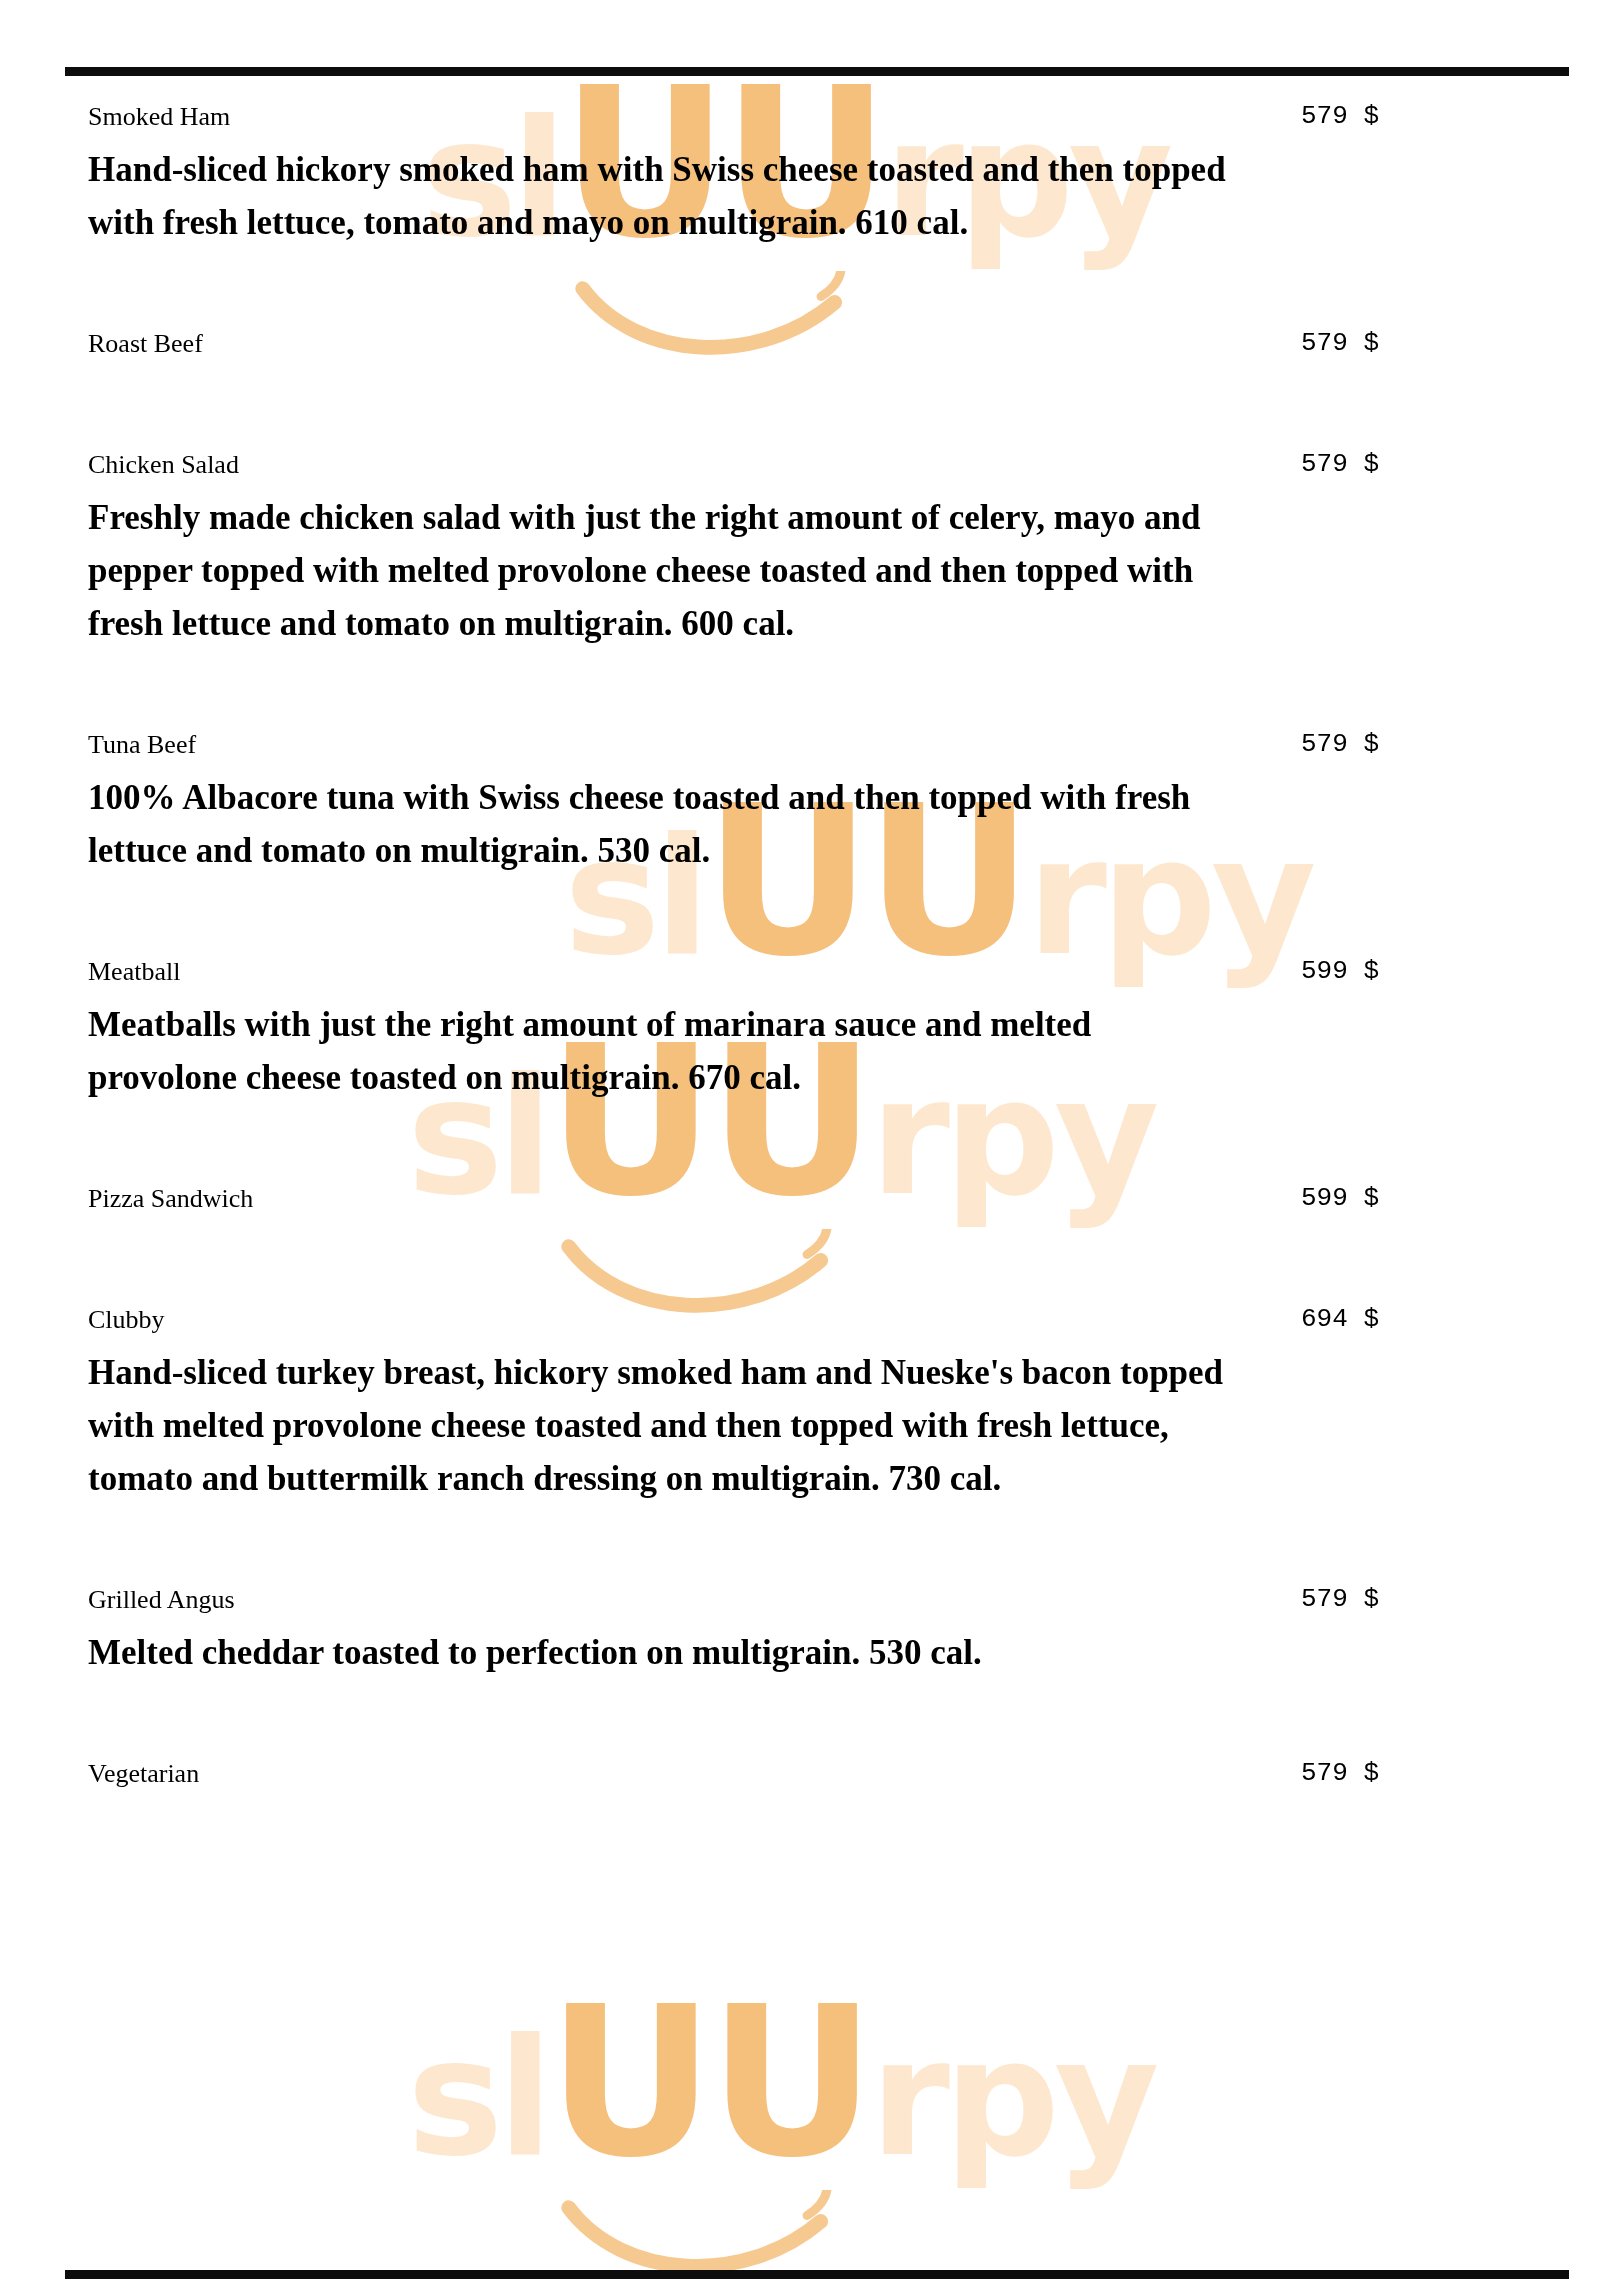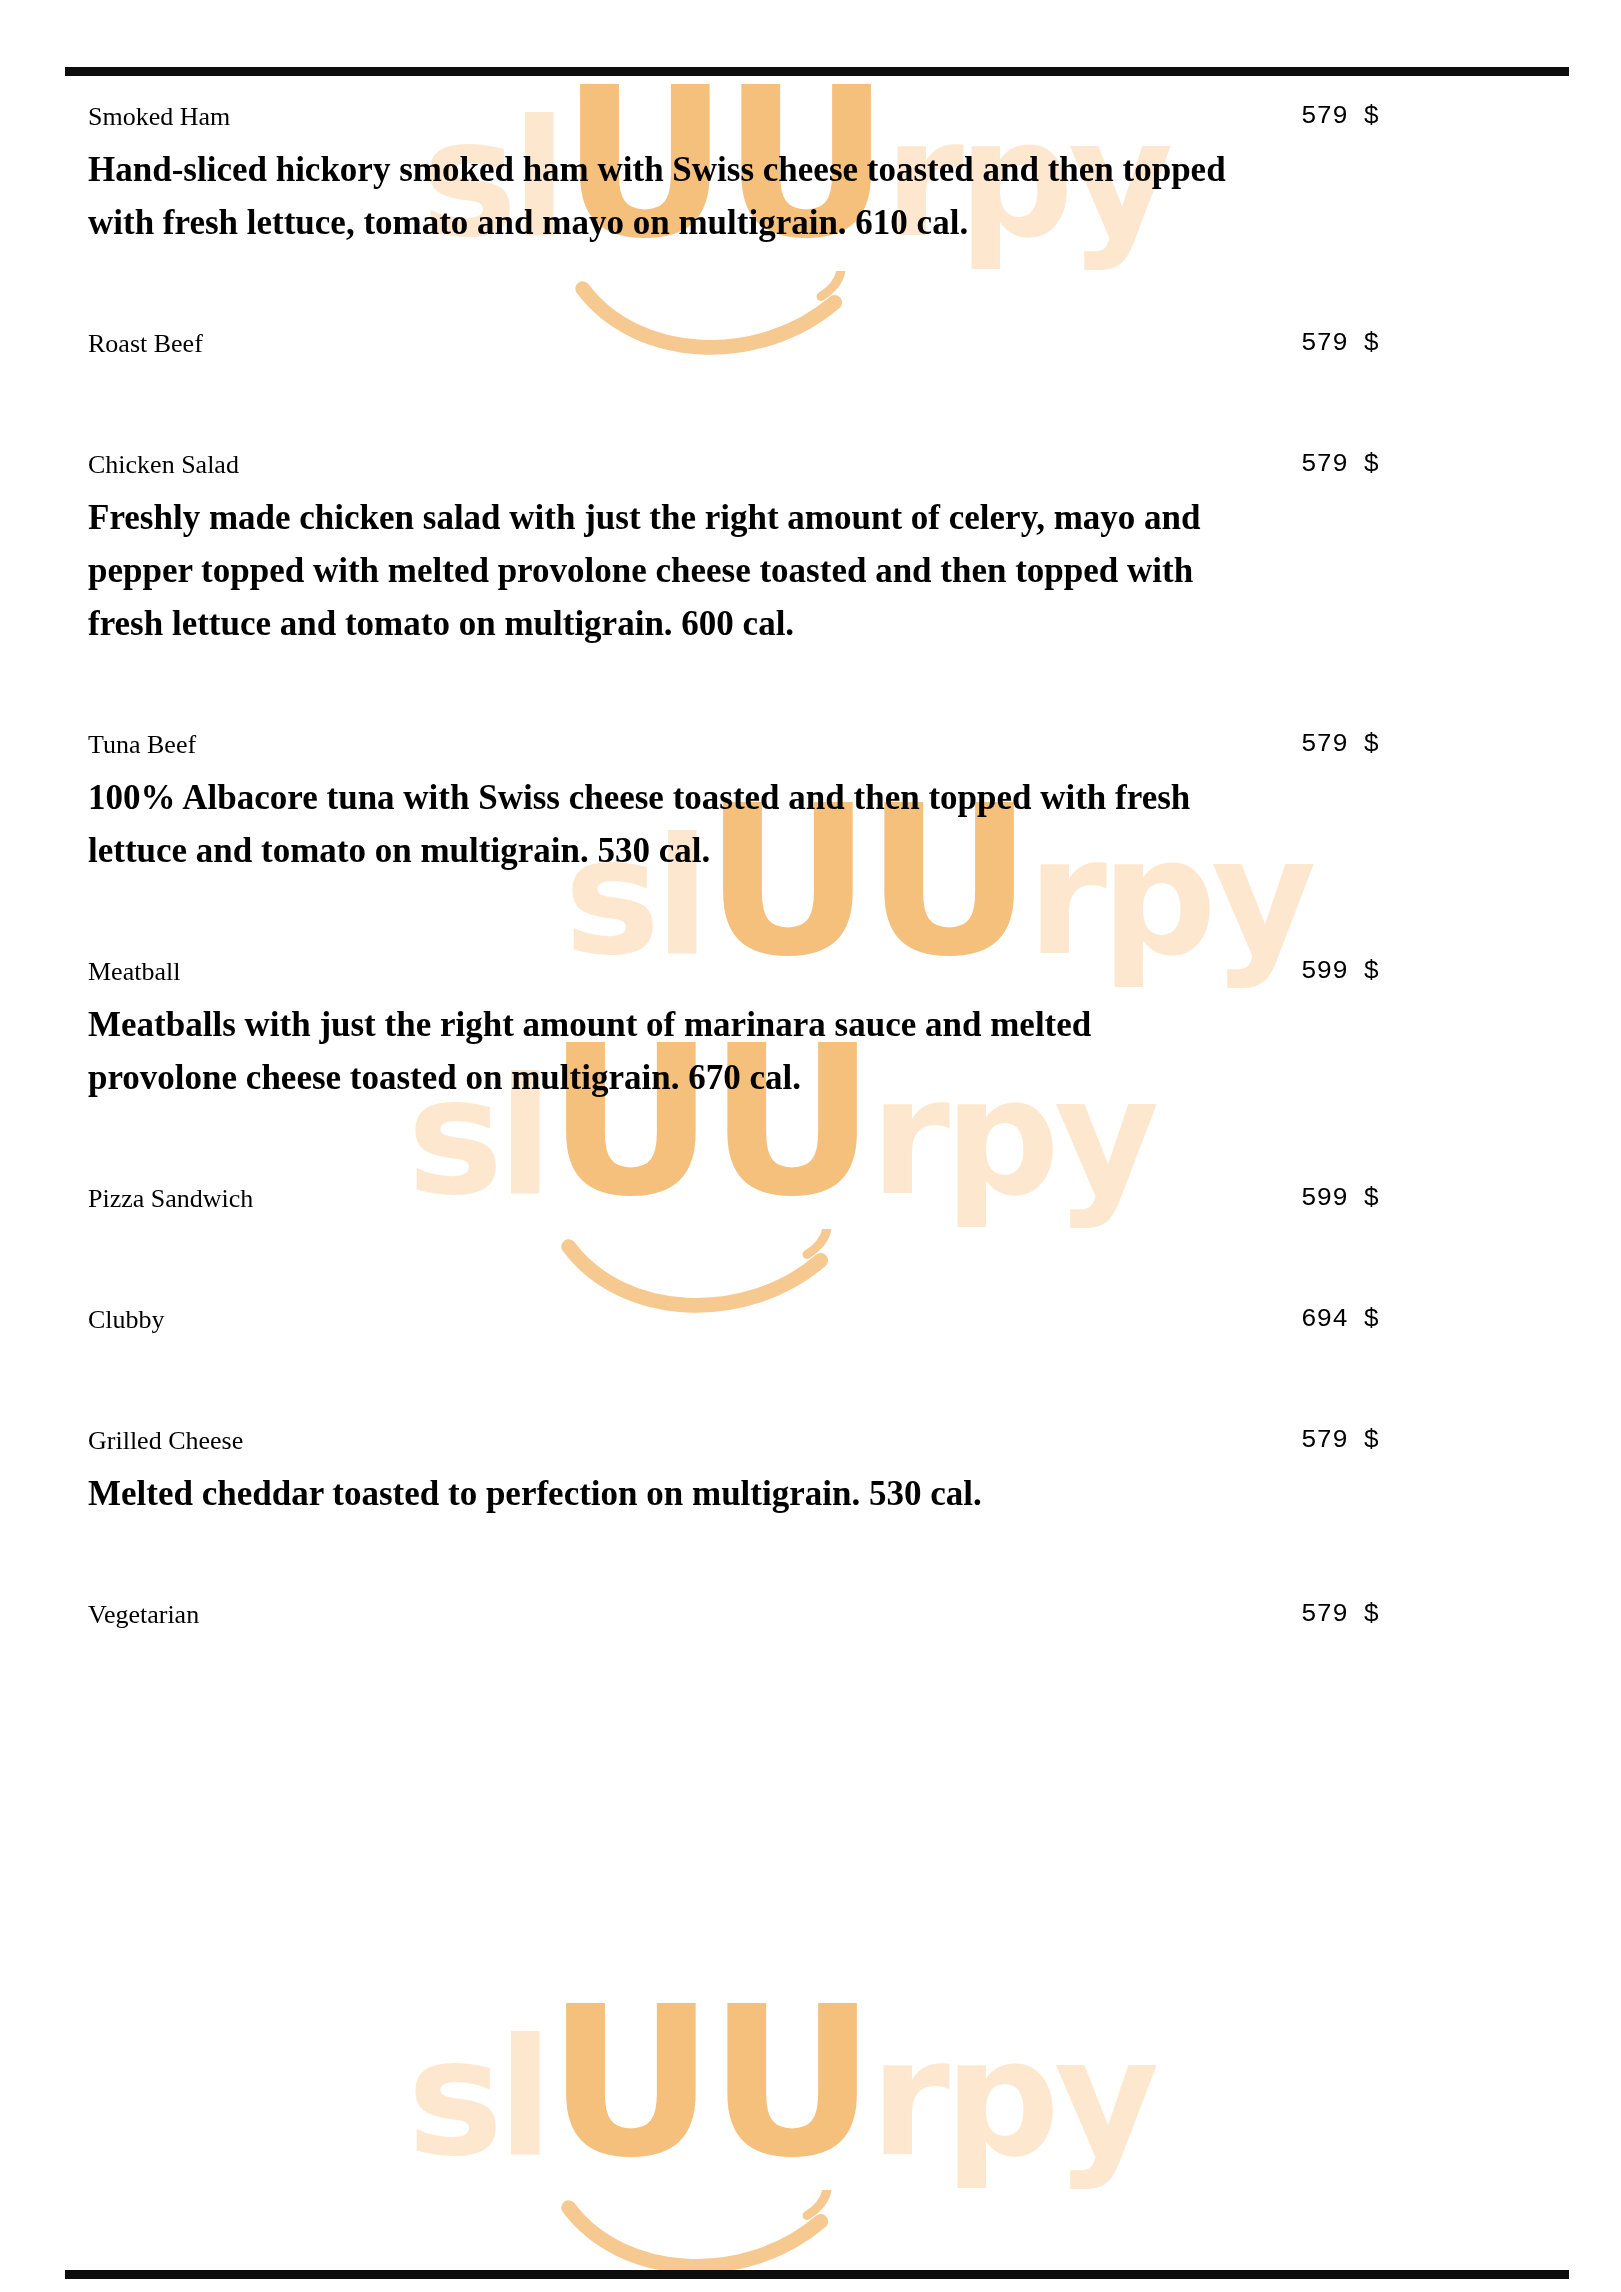--- a/index.html
+++ b/index.html
@@ -176,25 +176,26 @@
       <span class="item-name">Pizza Sandwich</span>
       <span class="item-price">599 $</span>
     </div>
   </section>
 
   <section class="menu-item">
     <div class="item-row">
       <span class="item-name">Clubby</span>
       <span class="item-price">694 $</span>
     </div>
-  </section>
-
-  <section class="menu-item">
-    <div class="item-row">
-      <span class="item-name">Grilled Cheese</span>
+    <p class="item-desc">Hand-sliced turkey breast, hickory smoked ham and Nueske's bacon topped with melted provolone cheese toasted and then topped with fresh lettuce, tomato and buttermilk ranch dressing on multigrain. 730 cal.</p>
+  </section>
+
+  <section class="menu-item">
+    <div class="item-row">
+      <span class="item-name">Grilled Angus</span>
       <span class="item-price">579 $</span>
     </div>
     <p class="item-desc">Melted cheddar toasted to perfection on multigrain. 530 cal.</p>
   </section>
 
   <section class="menu-item">
     <div class="item-row">
       <span class="item-name">Vegetarian</span>
       <span class="item-price">579 $</span>
     </div>

